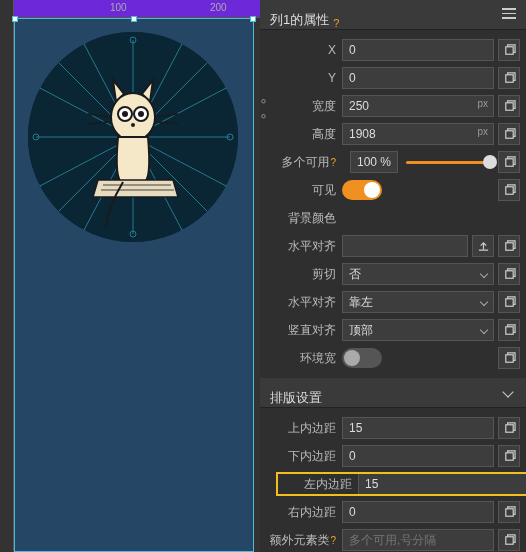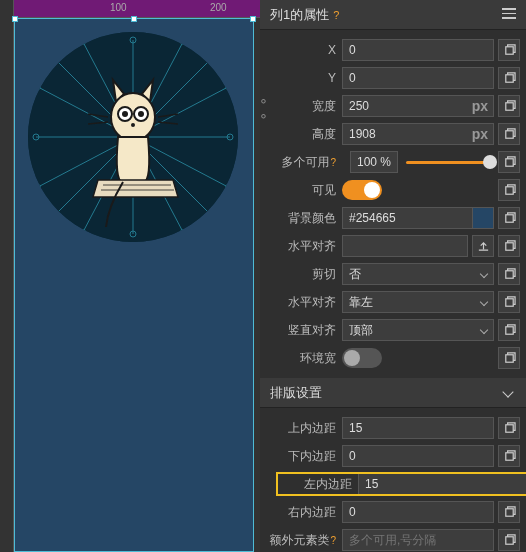--- a/index.html
+++ b/index.html
@@ -17,21 +17,21 @@
     width: 260px;
     height: 552px;
     background: #333;
     position: relative;
     flex-shrink: 0;
   }
   .ruler-top {
     position: absolute;
     top: 0; left: 0;
     width: 260px; height: 18px;
-    background: #701a75;
+    background: #6d28d9;
     border-bottom: 1px solid #555;
     font-size: 10px;
     color: #aaa;
   }
   .ruler-top .tick { position: absolute; top: 2px; }
   .ruler-left {
     position: absolute;
     top: 0; left: 0;
     width: 14px; height: 552px;
     background: #333;
@@ -63,21 +63,21 @@
   }
   .panel {
     width: 266px;
     height: 552px;
     background: #2f2f2f;
     flex-shrink: 0;
   }
   .panel-header, .section-header {
     height: 30px;
     display: flex;
-    align-items: center;
+    align-items: flex-end;
     padding: 0 10px;
     background: #3a3a3a;
     border-bottom: 1px solid #222;
     font-size: 13px;
     color: #ddd;
     position: relative;
   }
   .panel-header .help, .section-header .help {
     color: #f0a030;
     margin-left: 4px;
@@ -140,22 +140,21 @@
     padding: 0 6px;
     font-size: 12px;
     outline: none;
     min-width: 0;
   }
   .unit-suffix {
     position: absolute;
     right: 6px;
     top: 3px;
     color: #999;
-    font-size: 14px;
-    font-weight: bold;
+    font-size: 10px;
   }
   .input-wrap { position: relative; flex: 1; display: flex; min-width: 0; }
   .select-box {
     flex: 1;
     height: 22px;
     background: #3d3d3d;
     border: 1px solid #555;
     display: flex;
     align-items: center;
     padding: 0 6px;
@@ -415,32 +414,20 @@
         <div class="icon-btn copy-icon">
             <svg viewBox="0 0 14 14">
               <rect x="3" y="3" width="8" height="8"></rect>
               <path d="M5 3V1h8v8h-2"></path>
             </svg>
           </div>
       </div>
     </div>
     <div class="row">
       <div class="label">背景颜色</div>
-      <div class="control">
-        <div class="color-input-group">
-          <input class="input-box" style="border-right: none;" value="#254665">
-          <div class="color-swatch" style="background:#254665"></div>
-        </div>
-        <div class="icon-btn copy-icon">
-            <svg viewBox="0 0 14 14">
-              <rect x="3" y="3" width="8" height="8"></rect>
-              <path d="M5 3V1h8v8h-2"></path>
-            </svg>
-          </div>
-      </div>
     </div>
     <div class="row">
       <div class="label">水平对齐</div>
       <div class="control">
         <input class="input-box" value="" style="">
         <div class="icon-btn upload-icon">
             <svg viewBox="0 0 14 14">
               <path d="M7 10V3M4 6l3-3 3 3M2 11h10"></path>
             </svg>
           </div>

